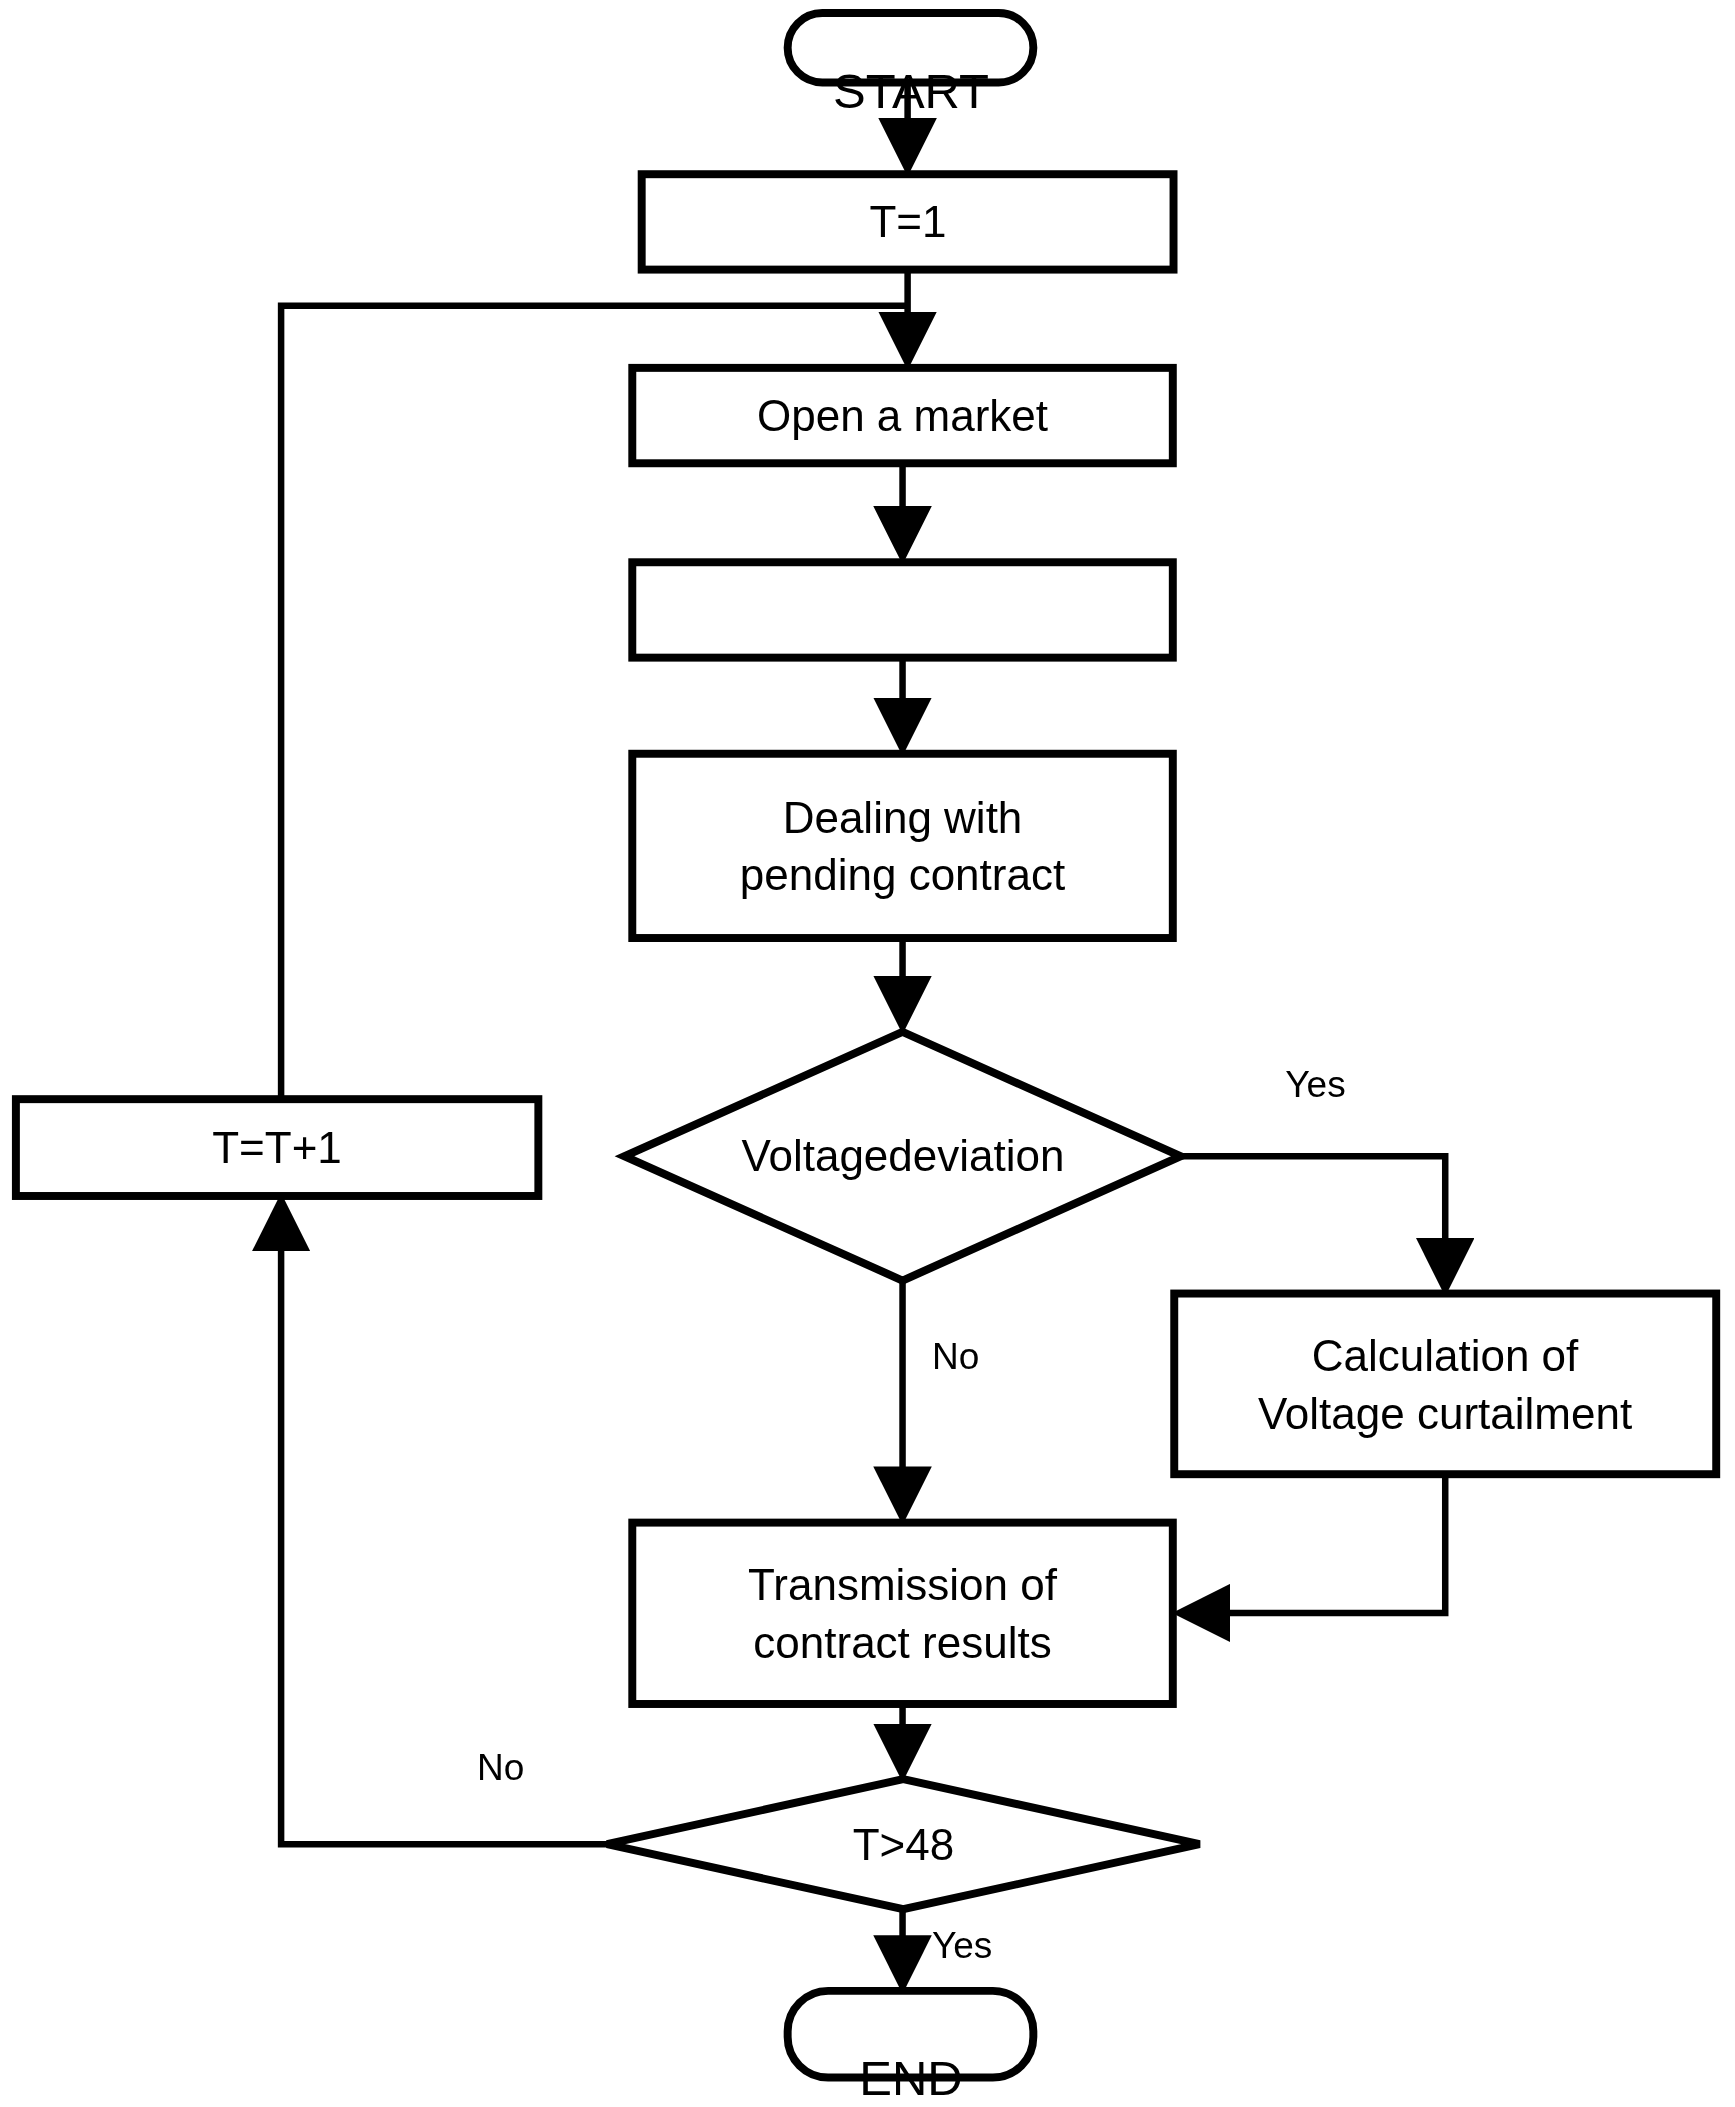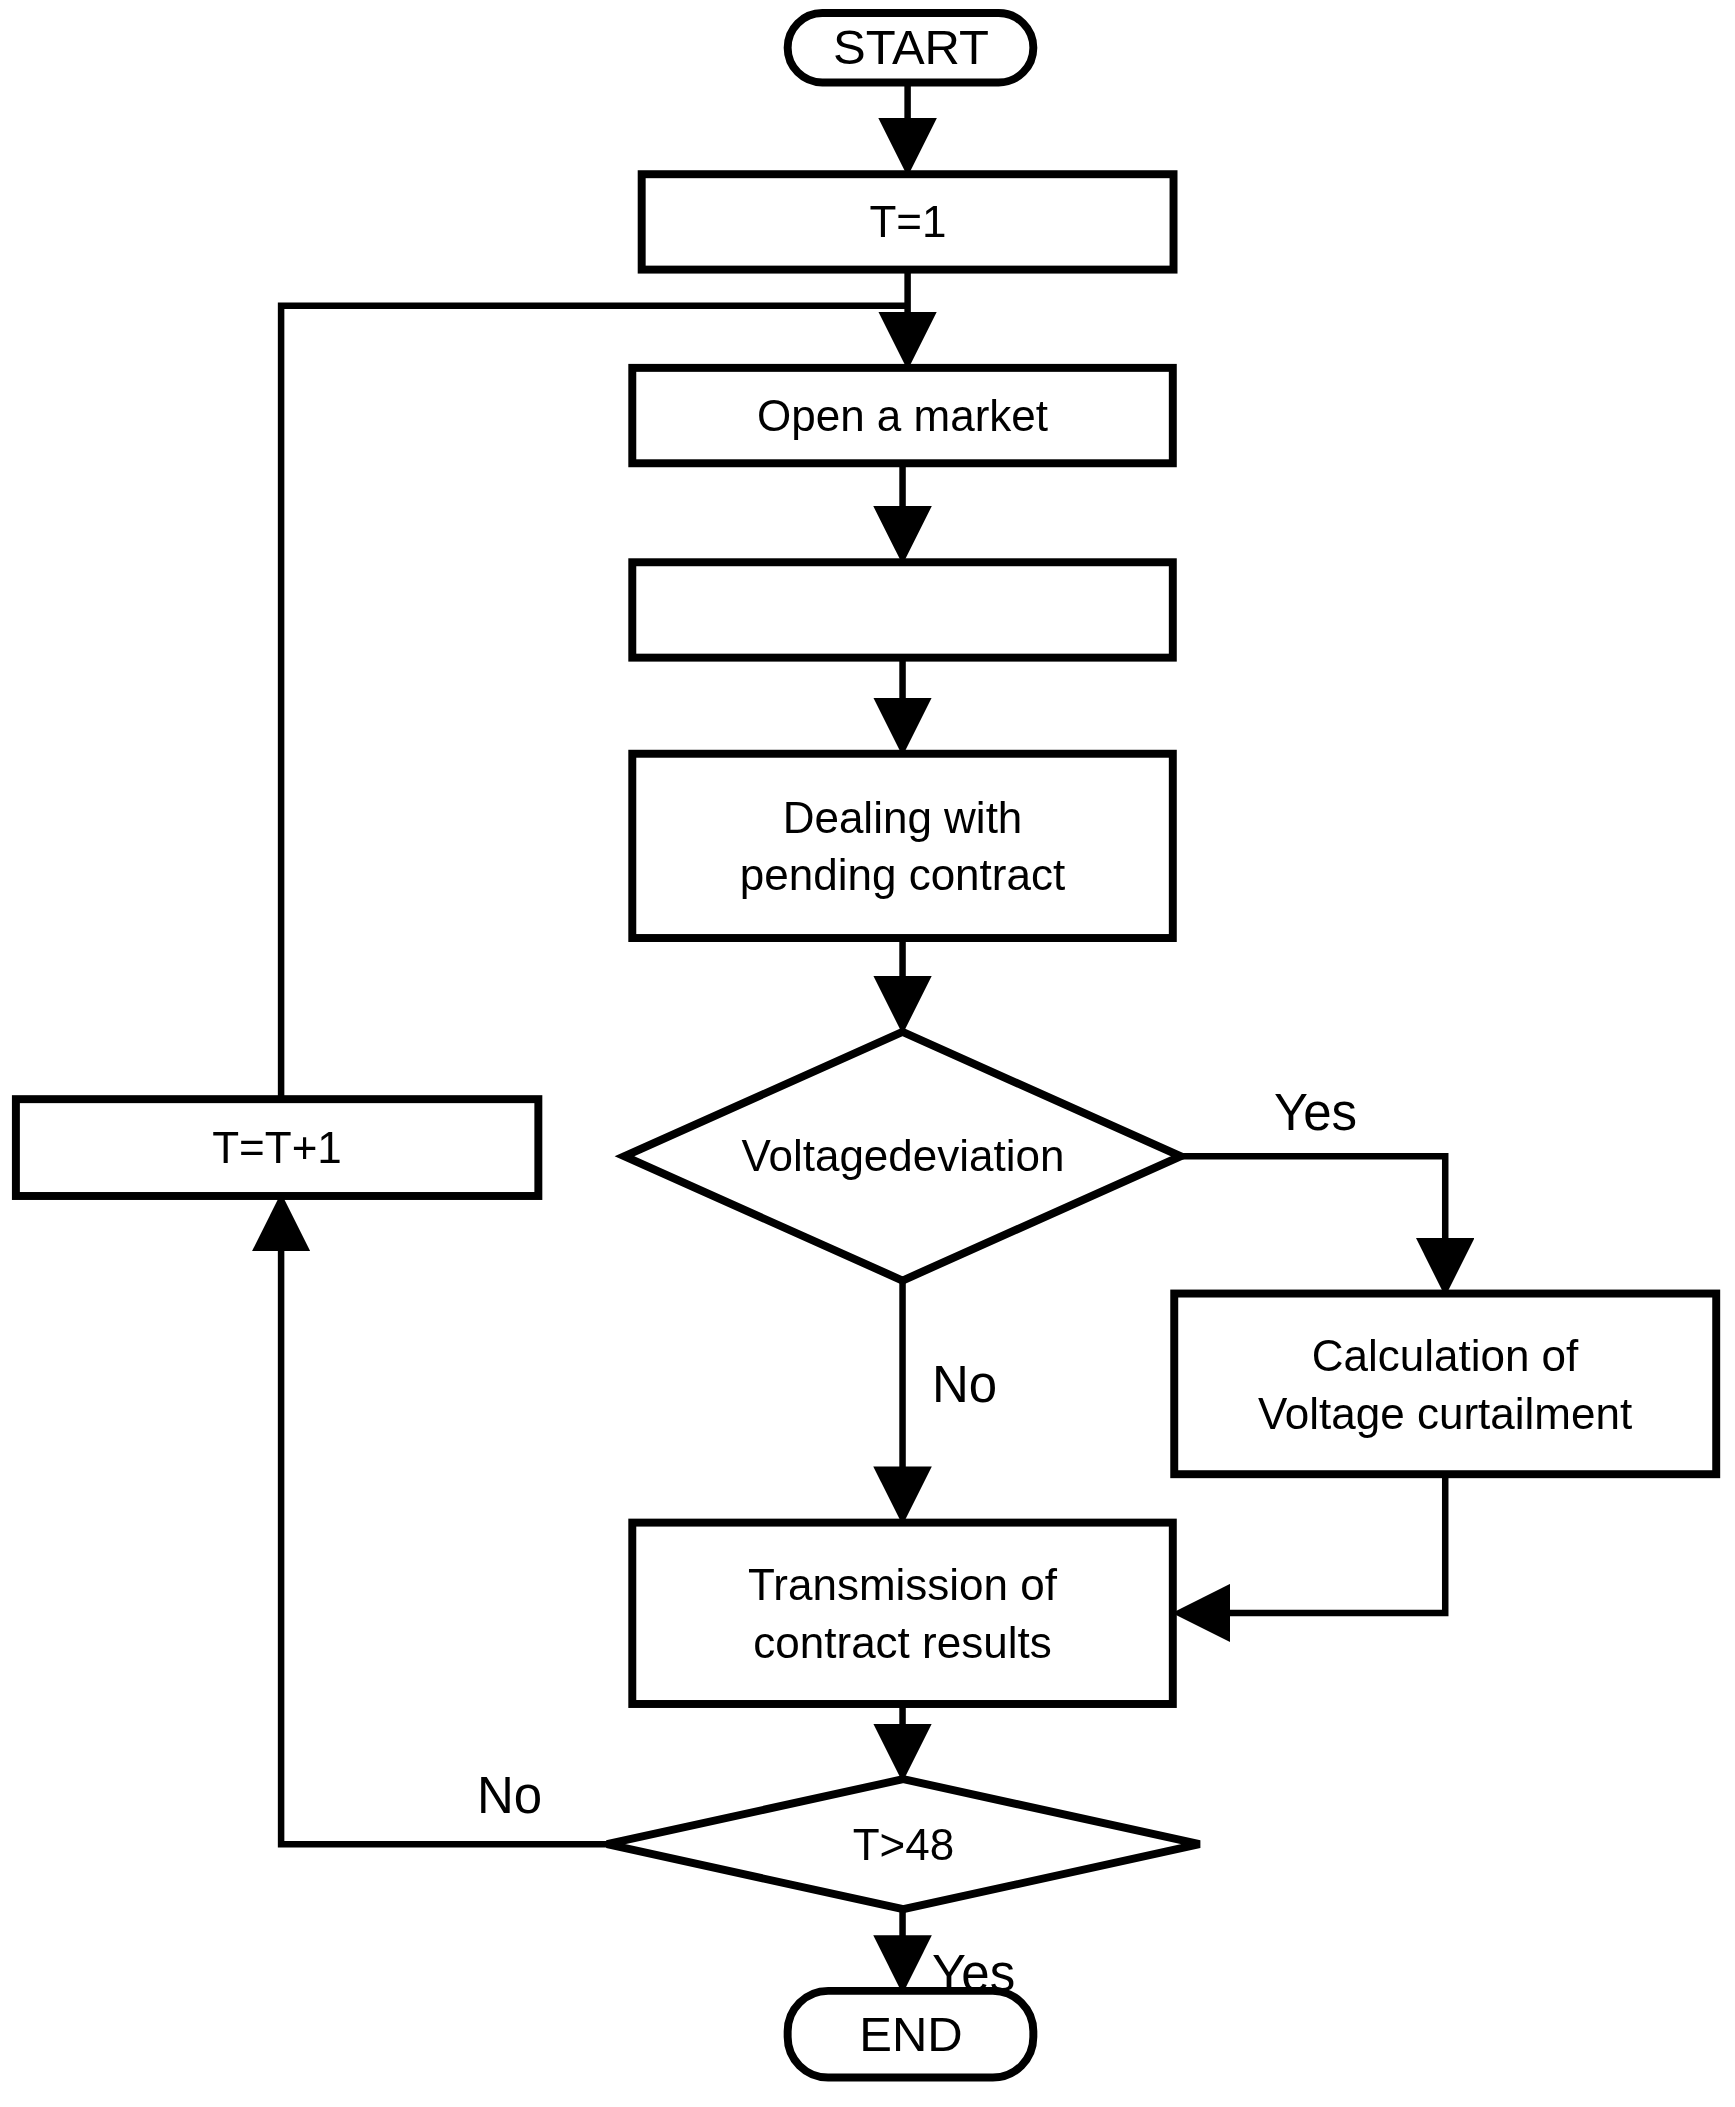--- a/index.html
+++ b/index.html
@@ -32,24 +32,24 @@
     pointer-events: none;
   }
   .node-text {
     display: flex;
     align-items: center;
     justify-content: center;
     font-size: 44px;
   }
   .terminal-text {
     font-size: 49px;
+    margin-top: 44px;
   }
   .edge-label {
-    font-size: 51px;
-    margin-top: 19px;
+    font-size: 37px;
   }
 </style>
 </head>
 <body>
 
 <div id="stage">
 
   <svg id="flow-svg" viewBox="0 0 2401 2917">
     <defs>
       <marker id="arrowhead" markerWidth="9" markerHeight="9" refX="7.2" refY="4.5" orient="auto" markerUnits="strokeWidth">

